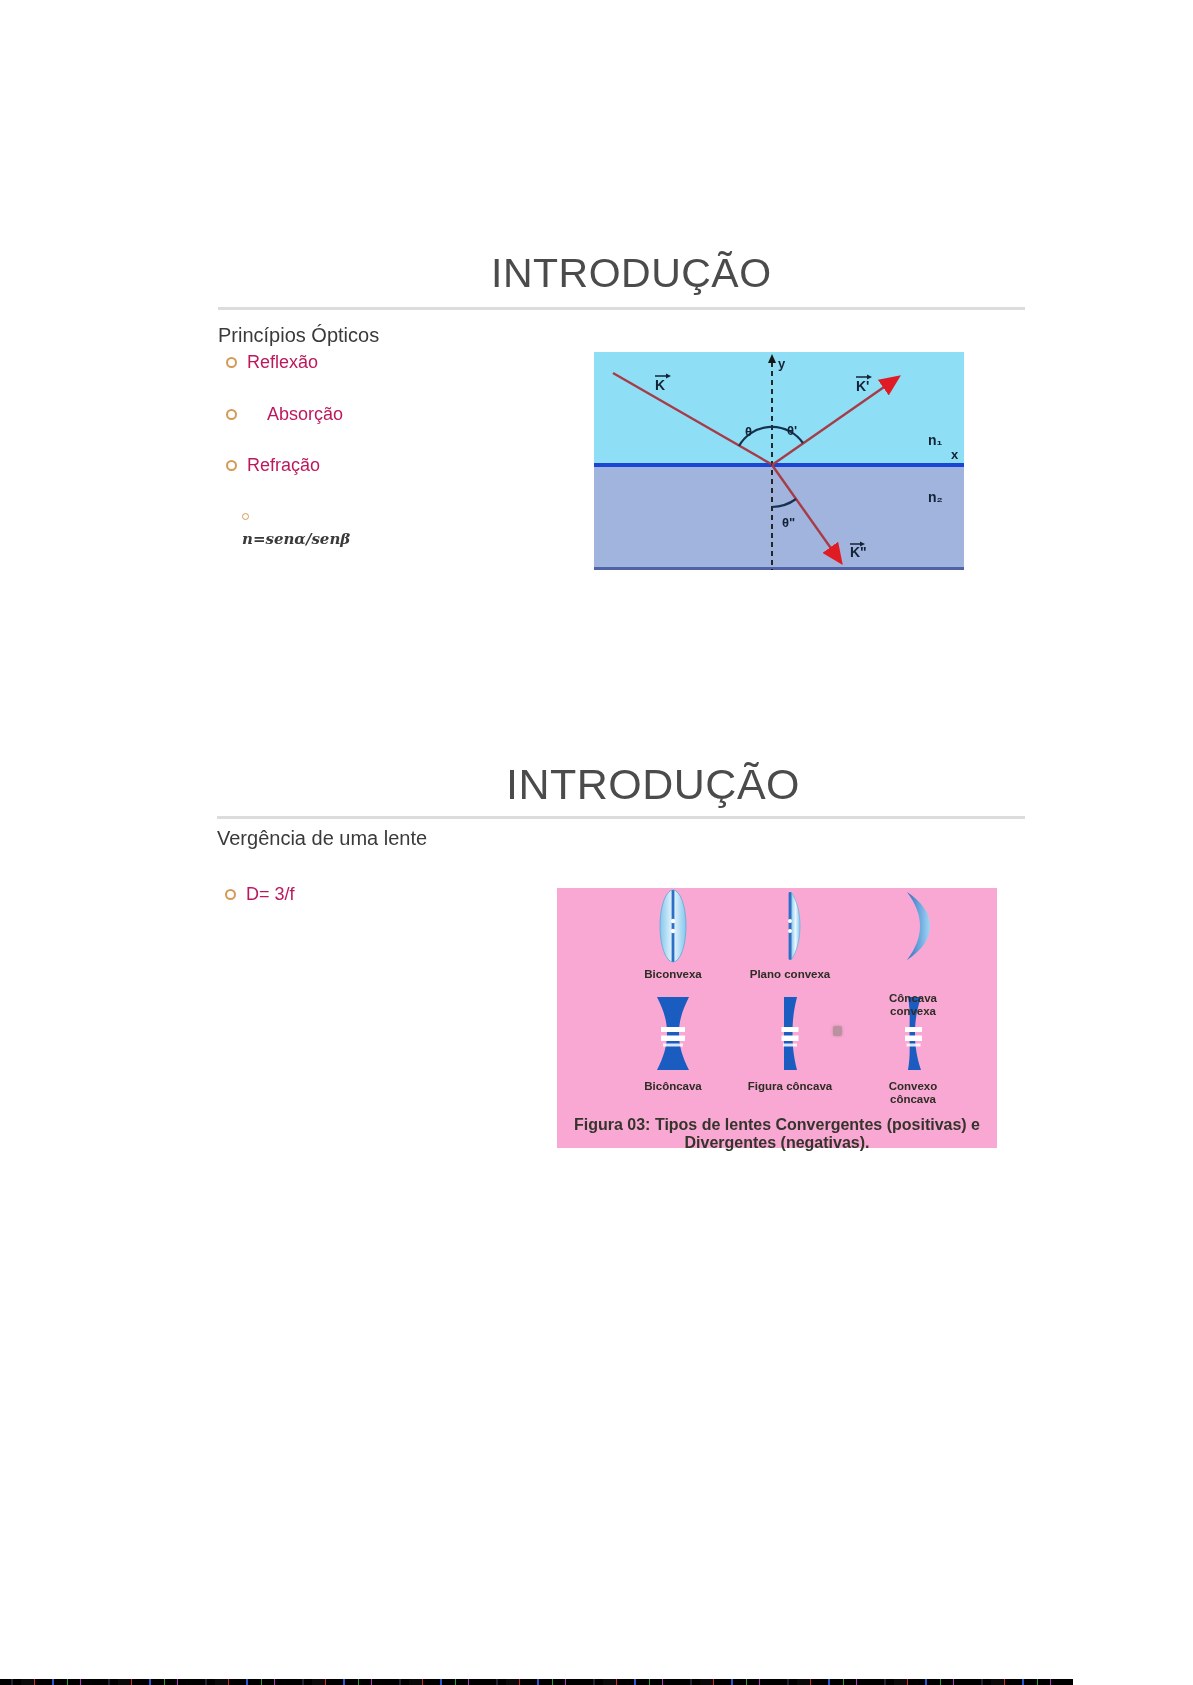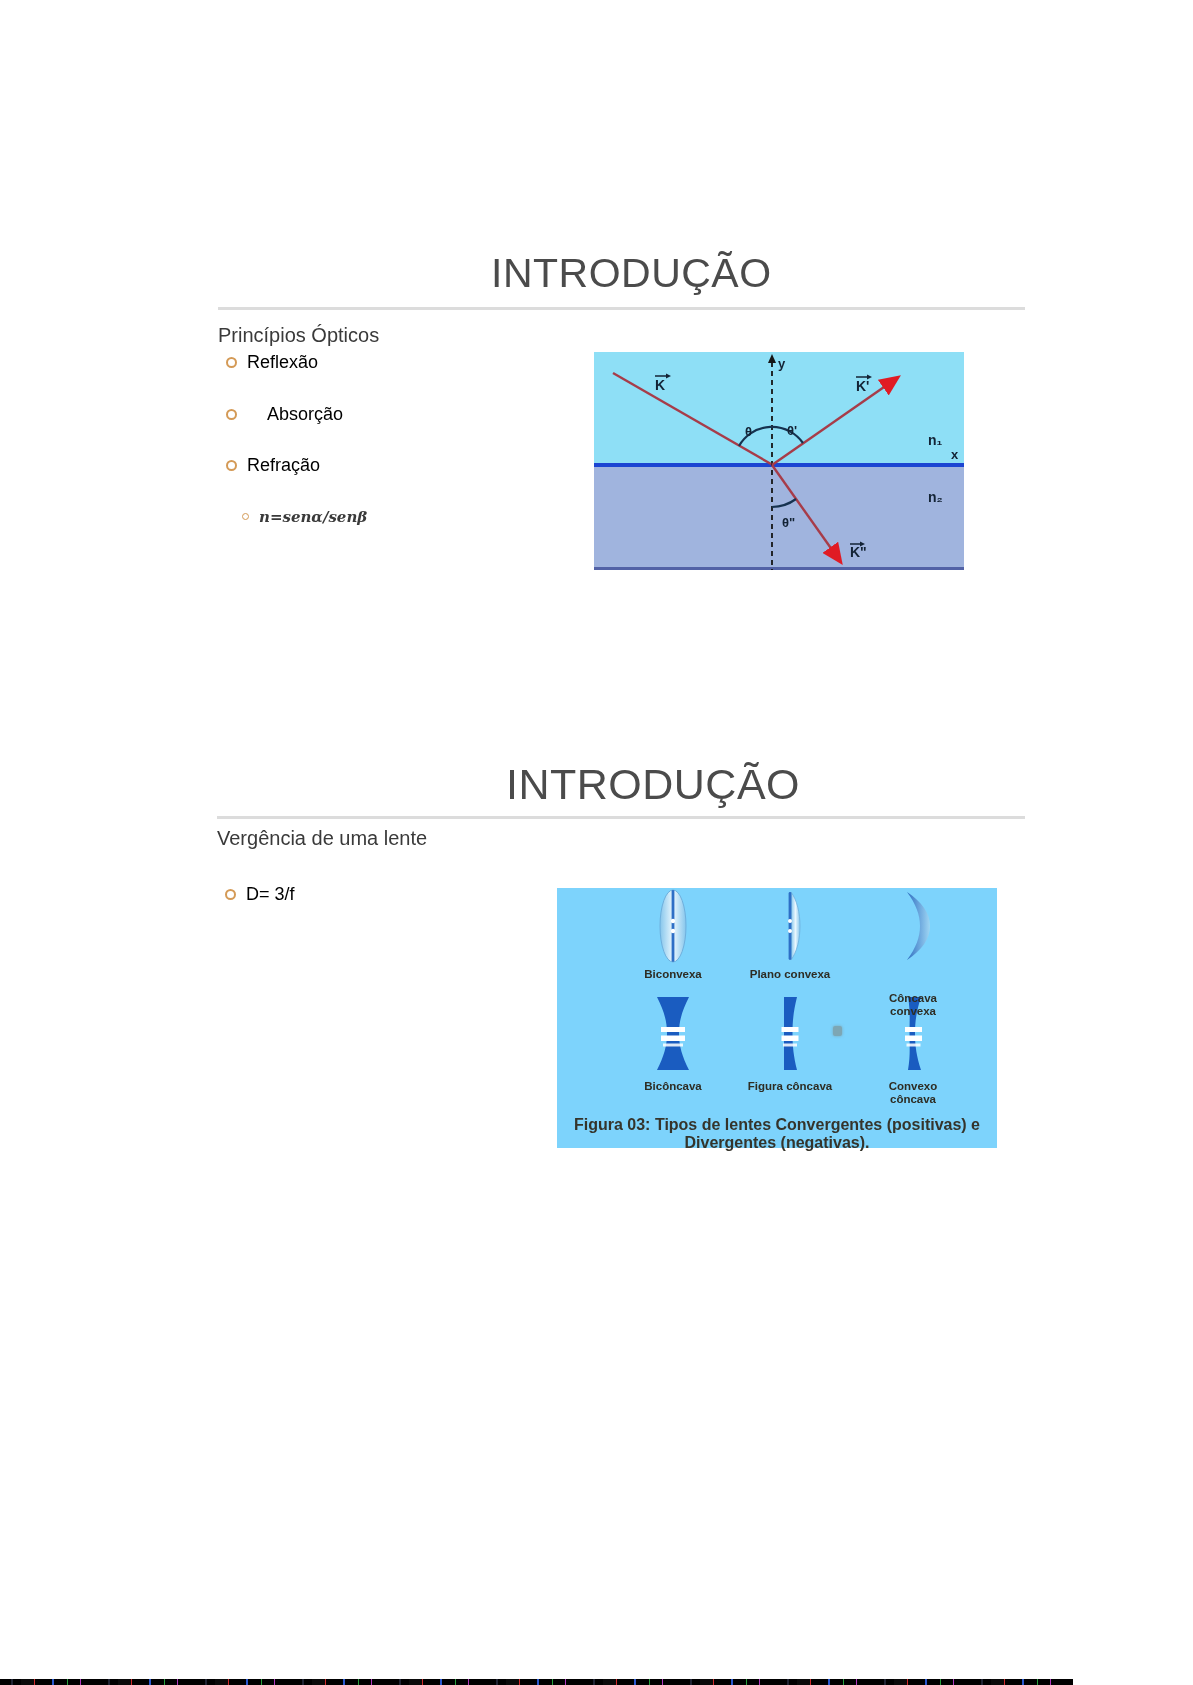--- a/index.html
+++ b/index.html
@@ -9,29 +9,29 @@
   .slide-title{position:absolute;font-size:41px;line-height:1.15;font-weight:400;
                color:#4b4b4b;letter-spacing:.5px;white-space:nowrap;}
   .title-rule{position:absolute;height:3px;background:#dcdcdc;}
 
   .slide-heading{position:absolute;font-size:20px;color:#3a3a3a;white-space:nowrap;}
 
   .bullet-row{position:absolute;display:flex;align-items:flex-start;gap:10px;}
   .bullet-marker{flex:0 0 auto;width:7px;height:7px;border:2px solid #d49a56;
                  border-radius:50%;margin-top:5px;background:transparent;}
   .bullet-marker.small{width:5px;height:5px;border-width:1.5px;margin-top:5px;}
-  .bullet-text{font-size:18px;color:#000000;white-space:nowrap;text-align:center;}
+  .bullet-text{font-size:18px;color:#be185d;white-space:nowrap;text-align:center;}
   .formula-text{font-family:"DejaVu Serif",serif;font-style:italic;font-weight:700;
                 font-size:15px;color:#3a3a3a;white-space:nowrap;}
 
   .abs{position:absolute;}
 
   
   #lens-figure{position:absolute;left:557px;top:888px;width:440px;height:260px;
-               background:#7dd3fc;}
+               background:#f9a8d4;}
   .lens-label{position:absolute;width:96px;text-align:center;font-size:11.5px;
               font-weight:700;color:#2e2d24;line-height:13px;}
   .figure-caption{position:absolute;left:0;right:0;top:228px;text-align:center;
                   font-size:16px;font-weight:600;color:#35342b;}
   .cursor-smudge{position:absolute;left:276px;top:138px;width:9px;height:10px;
                  background:rgba(125,122,108,.5);border-radius:2px;
                  box-shadow:0 0 3px rgba(125,122,108,.5);}
 
   .noise-strip{position:absolute;left:0;top:1679px;width:1193px;height:6px;
     background:repeating-linear-gradient(90deg,#000 0 11px,#202434 11px 13px,#000 13px 21px,
@@ -55,21 +55,21 @@
     <span class="bullet-text">Reflexão</span>
   </div>
   <div class="bullet-row" style="left:226px;top:404px;gap:30px;">
     <span class="bullet-marker"></span>
     <span class="bullet-text">Absorção</span>
   </div>
   <div class="bullet-row" style="left:226px;top:455px;">
     <span class="bullet-marker"></span>
     <span class="bullet-text">Refração</span>
   </div>
-  <div class="bullet-row" style="left:242px;top:508px;">
+  <div class="bullet-row" style="left:242px;top:508px;flex-direction:column;">
     <span class="bullet-marker small"></span>
     <span class="formula-text">n=senα/senβ</span>
   </div>
 
   <svg class="abs" style="left:594px;top:352px;" width="370" height="218" viewBox="0 0 370 218">
     <defs>
       <marker id="arrRed" markerWidth="9" markerHeight="8" refX="7" refY="4" orient="auto">
         <polygon points="0,0 9,4 0,8" fill="#e01b24"></polygon>
       </marker>
       <marker id="arrNavy" markerWidth="8" markerHeight="8" refX="6" refY="4" orient="auto">

